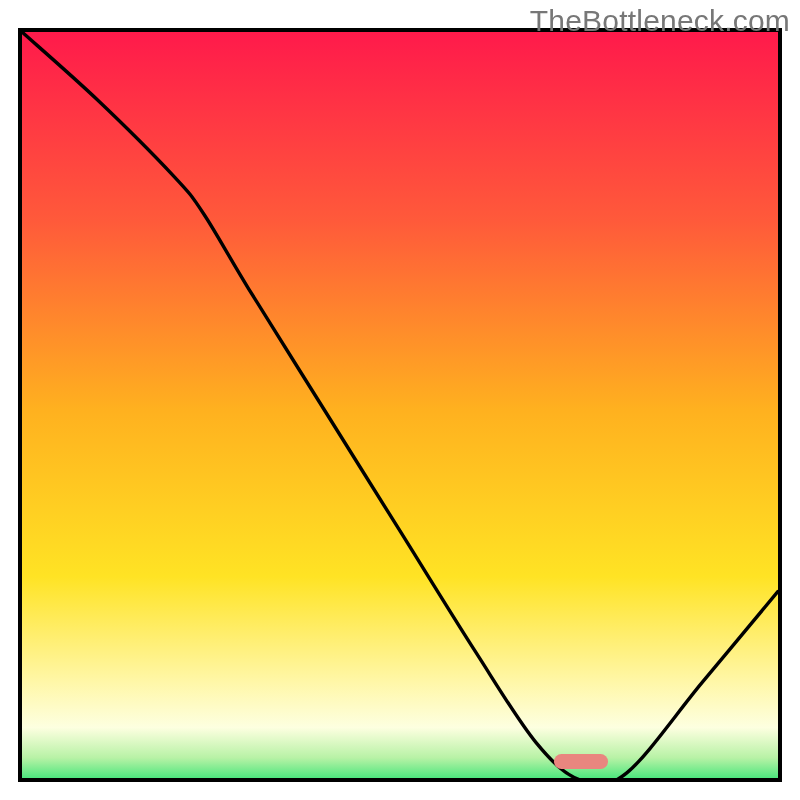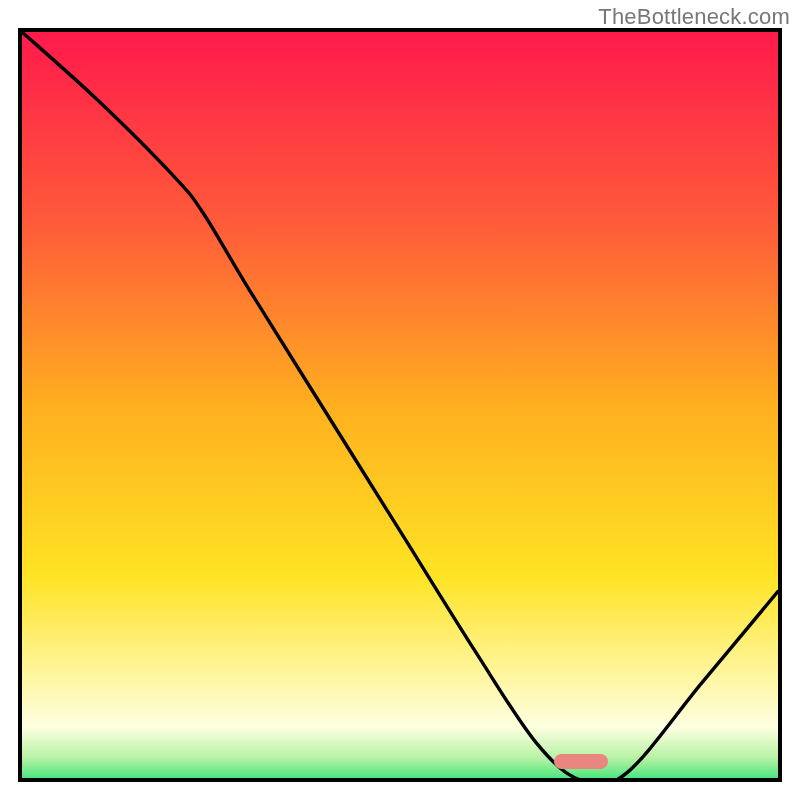--- a/index.html
+++ b/index.html
@@ -13,21 +13,21 @@
   .container {
     position: relative;
     width: 800px;
     height: 800px;
   }
   .watermark {
     position: absolute;
     top: 4px;
     right: 10px;
     color: #777;
-    font-size: 22px;
+    font-size: 30px;
     font-weight: 500;
     letter-spacing: 0.2px;
     z-index: 10;
   }
   .plot-frame {
     position: absolute;
     left: 18px;
     top: 28px;
     width: 764px;
     height: 754px;

